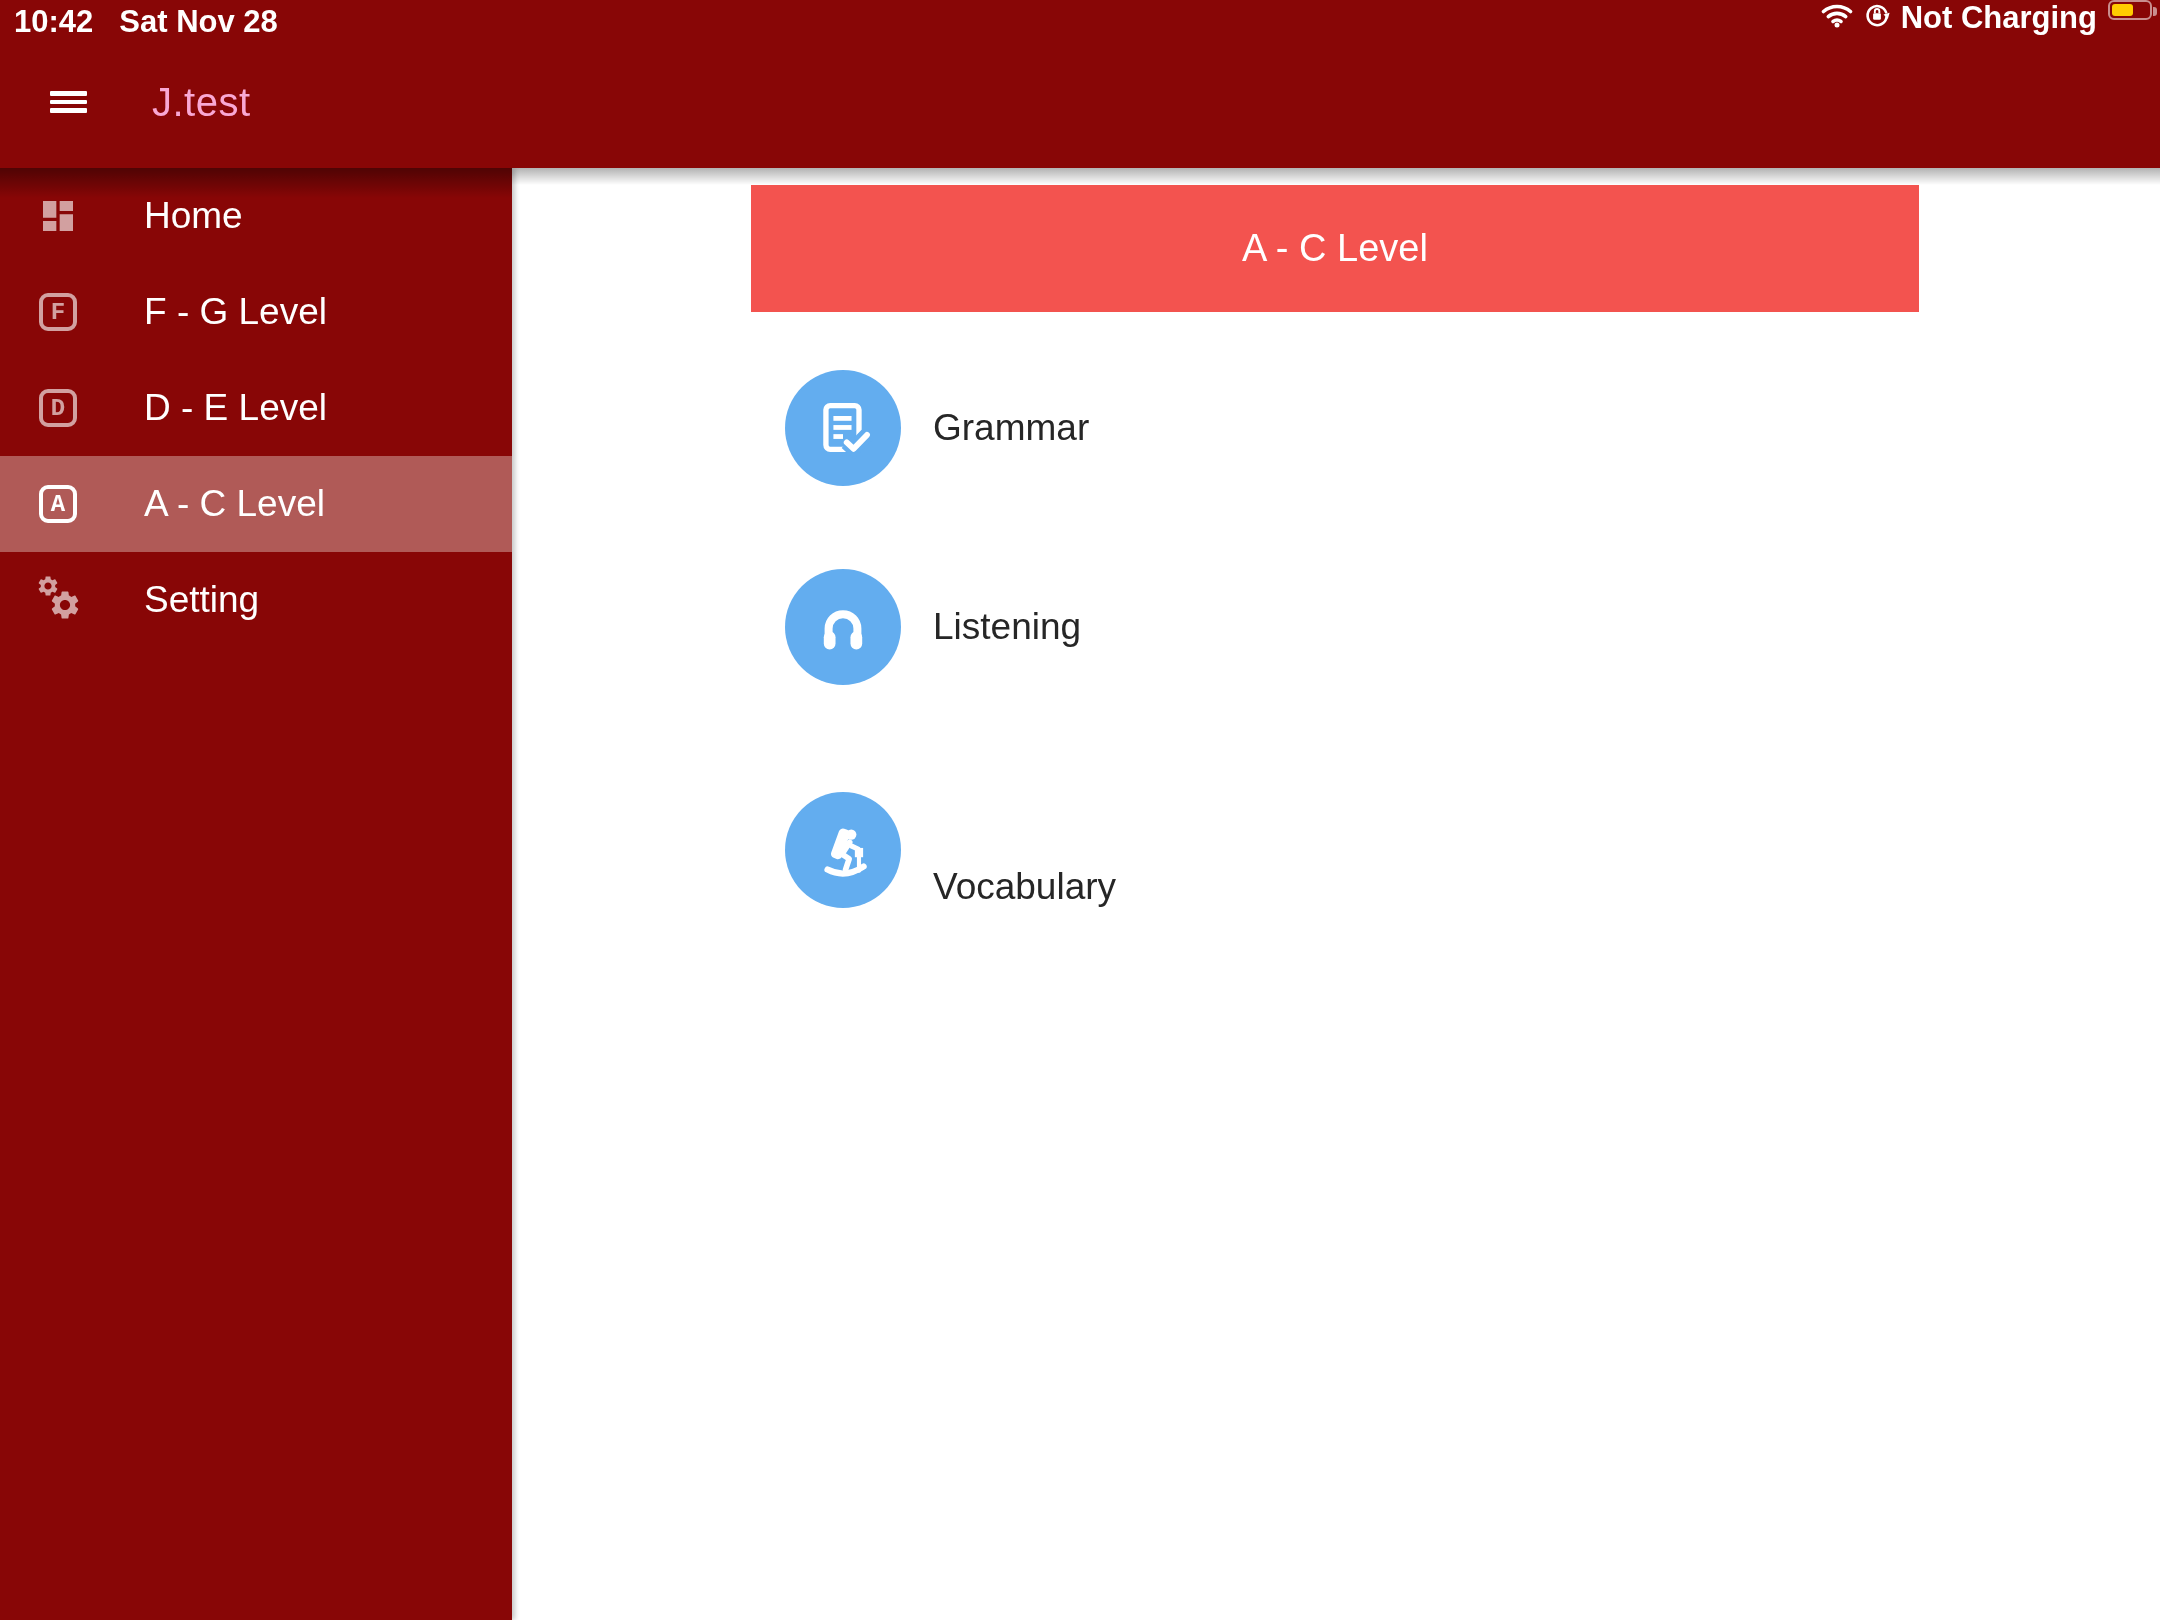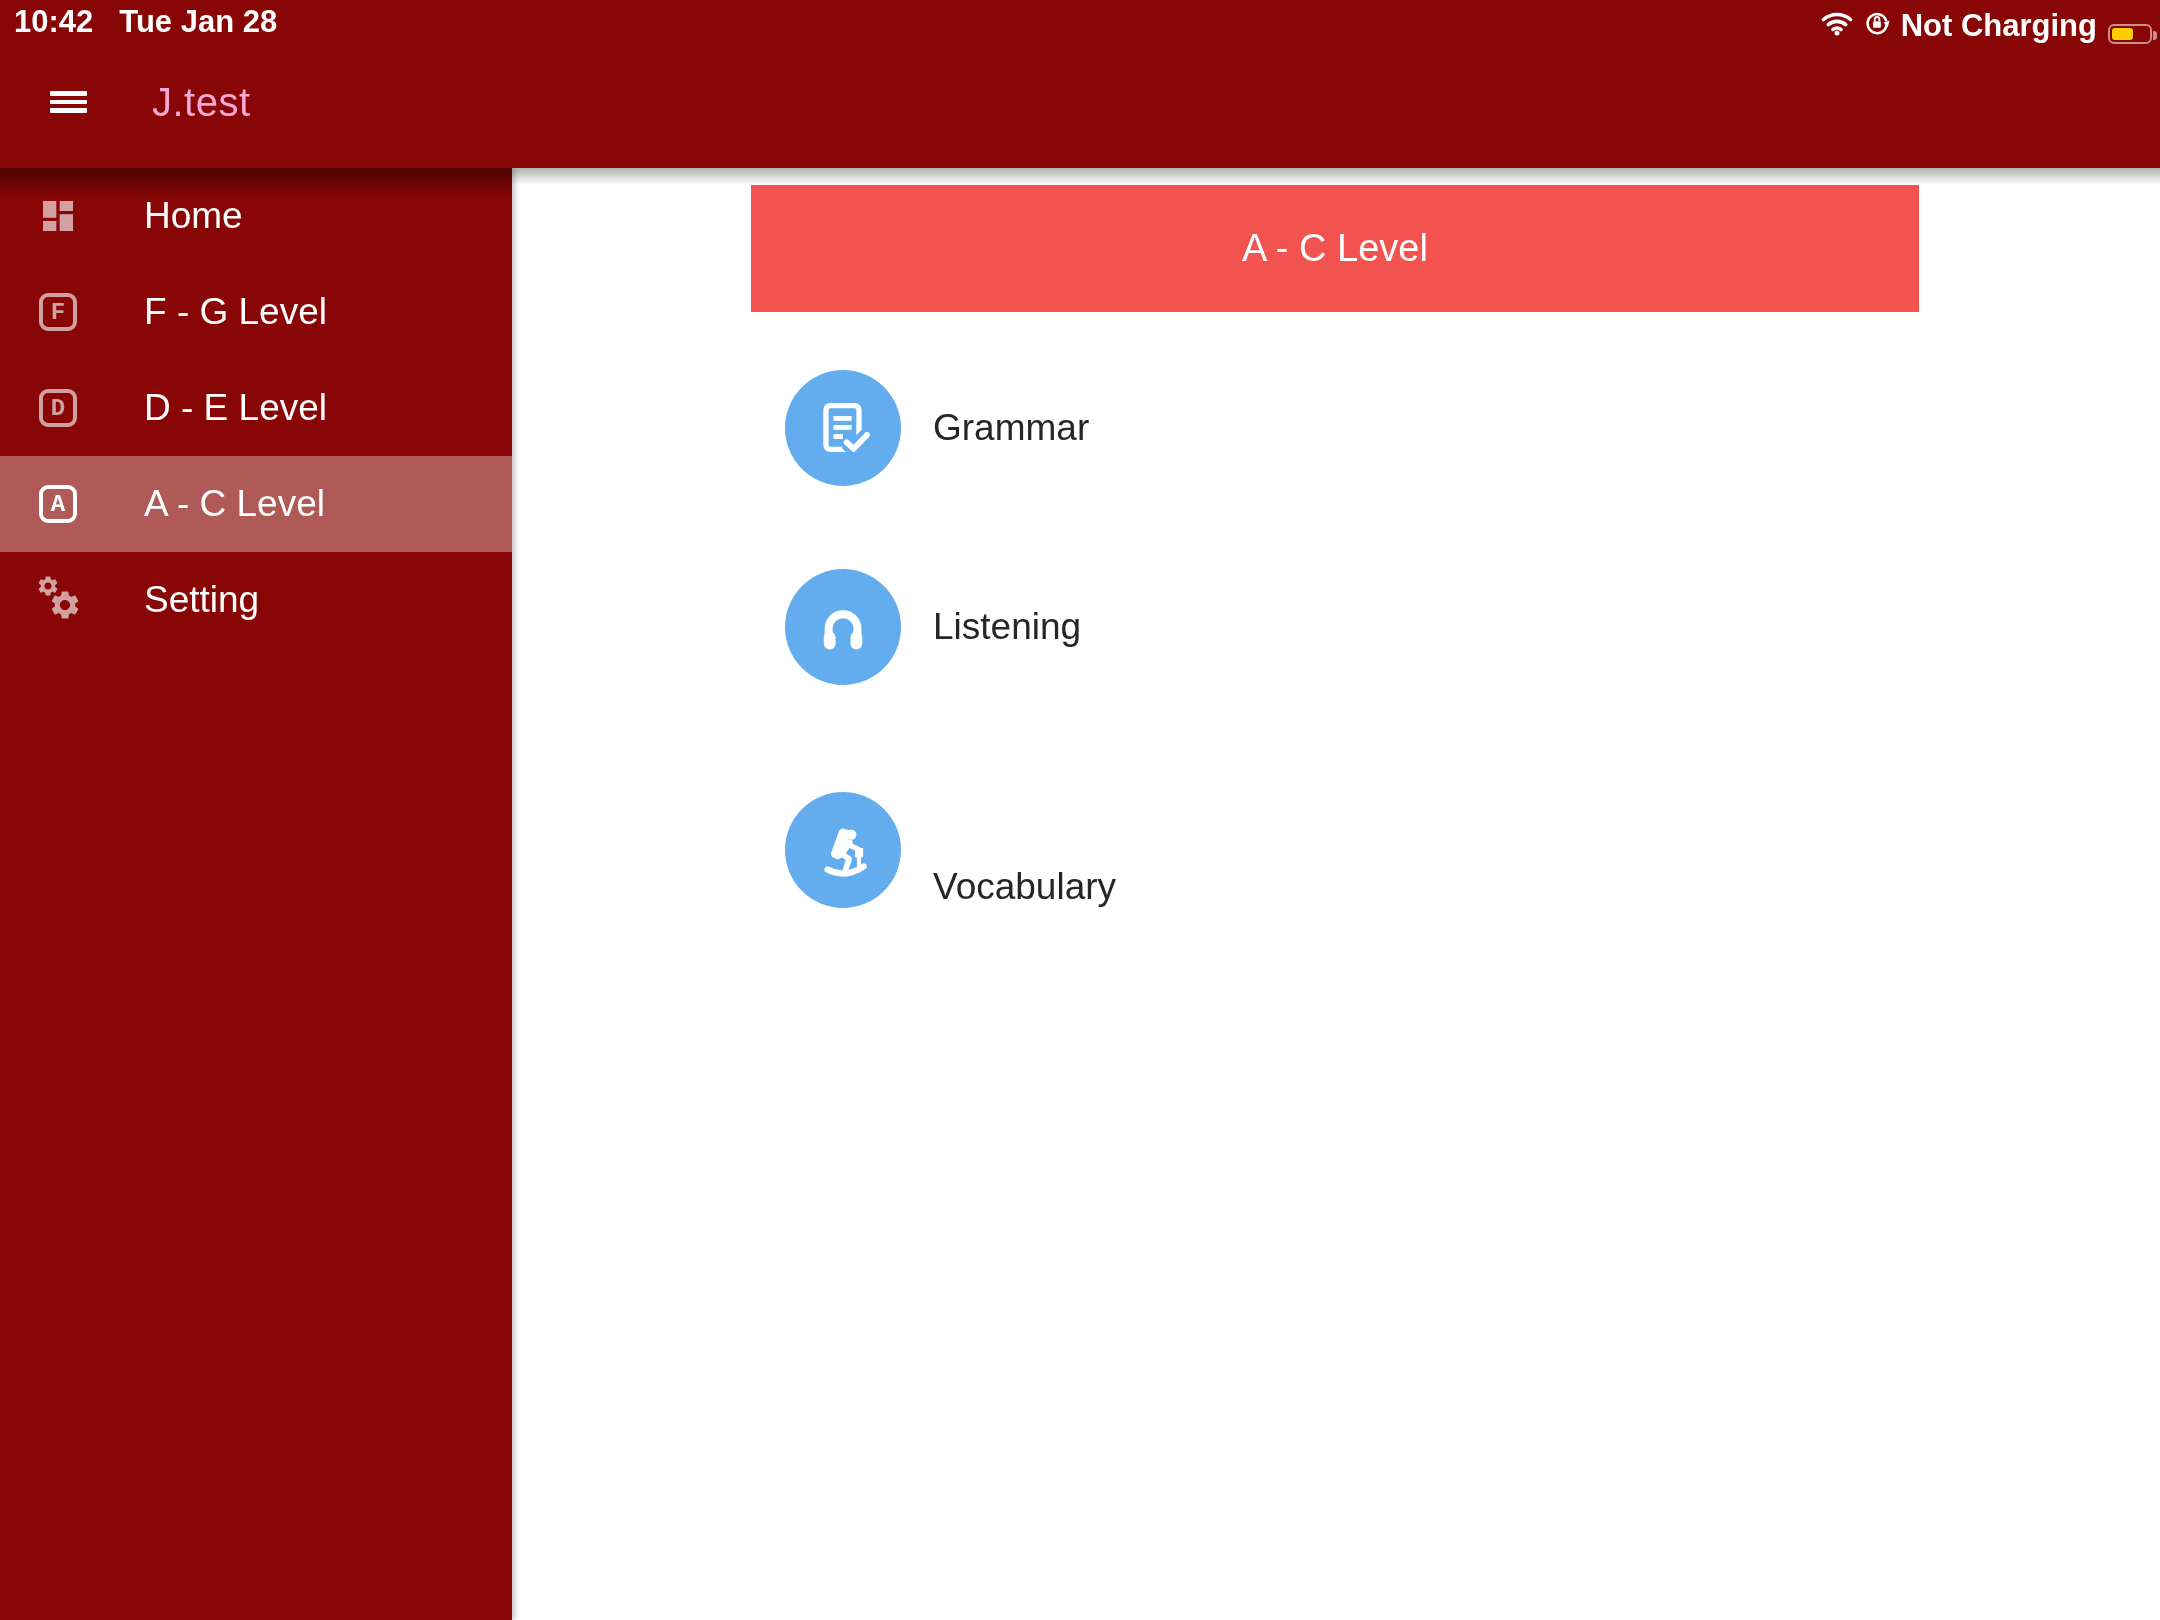--- a/index.html
+++ b/index.html
@@ -6,21 +6,21 @@
   #app{
     position:relative;width:2160px;height:1620px;overflow:hidden;
     font-family:"Liberation Sans",sans-serif;background:#fff;
     -webkit-font-smoothing:antialiased;
   }
   
   .topbar{position:absolute;left:0;top:0;width:2160px;height:168px;background:#880606;z-index:5;}
   .statusbar{position:absolute;left:0;top:0;width:100%;height:44px;color:#fff;}
   .status-left{position:absolute;left:14px;top:0;height:44px;display:flex;align-items:center;gap:26px;
     font-size:31px;font-weight:600;}
-  .status-right{position:absolute;right:8px;top:0;height:44px;display:flex;align-items:flex-end;gap:11px;
+  .status-right{position:absolute;right:8px;top:0;height:44px;display:flex;align-items:flex-start;gap:11px;
     font-size:31px;font-weight:600;}
   .battery{position:relative;width:44px;height:20px;border:2px solid rgba(255,255,255,0.55);
     border-radius:6px;box-sizing:border-box;}
   .battery-fill{position:absolute;left:2px;top:2px;bottom:2px;width:52%;background:#FFCC00;border-radius:3px;}
   .battery-nub{position:absolute;right:-7px;top:5px;width:4px;height:9px;
     background:rgba(255,255,255,0.55);border-radius:0 3px 3px 0;}
   .navbar{position:absolute;left:0;top:44px;width:100%;height:124px;}
   .hamburger{position:absolute;left:50px;top:47px;width:37px;height:22px;cursor:pointer;}
   .hamburger span{display:block;height:4.5px;background:#fff;border-radius:1px;margin-bottom:4.2px;}
   .app-title{position:absolute;left:152px;top:36px;color:#f9a8d4;font-size:40px;letter-spacing:.5px;}
@@ -56,21 +56,21 @@
 </style>
 </head>
 <body>
 
 <div id="app">
 
   <div class="topbar">
     <div class="statusbar">
       <div class="status-left">
         <span>10:42</span>
-        <span>Tue Jan 28</span>
+        <span>Sat Nov 28</span>
       </div>
       <div class="status-right">
         <span>
           <svg width="32" height="26" viewBox="0 0 32 26" fill="none">
             <path d="M2.5 9.5a20.5 20.5 0 0 1 27 0" stroke="#fff" stroke-width="3.6" stroke-linecap="round"></path>
             <path d="M7.3 14.6a13.3 13.3 0 0 1 17.4 0" stroke="#fff" stroke-width="3.6" stroke-linecap="round"></path>
             <path d="M12 19.4a7 7 0 0 1 8 0" stroke="#fff" stroke-width="3.6" stroke-linecap="round"></path>
             <circle cx="16" cy="23" r="2.5" fill="#fff"></circle>
           </svg>
         </span>

